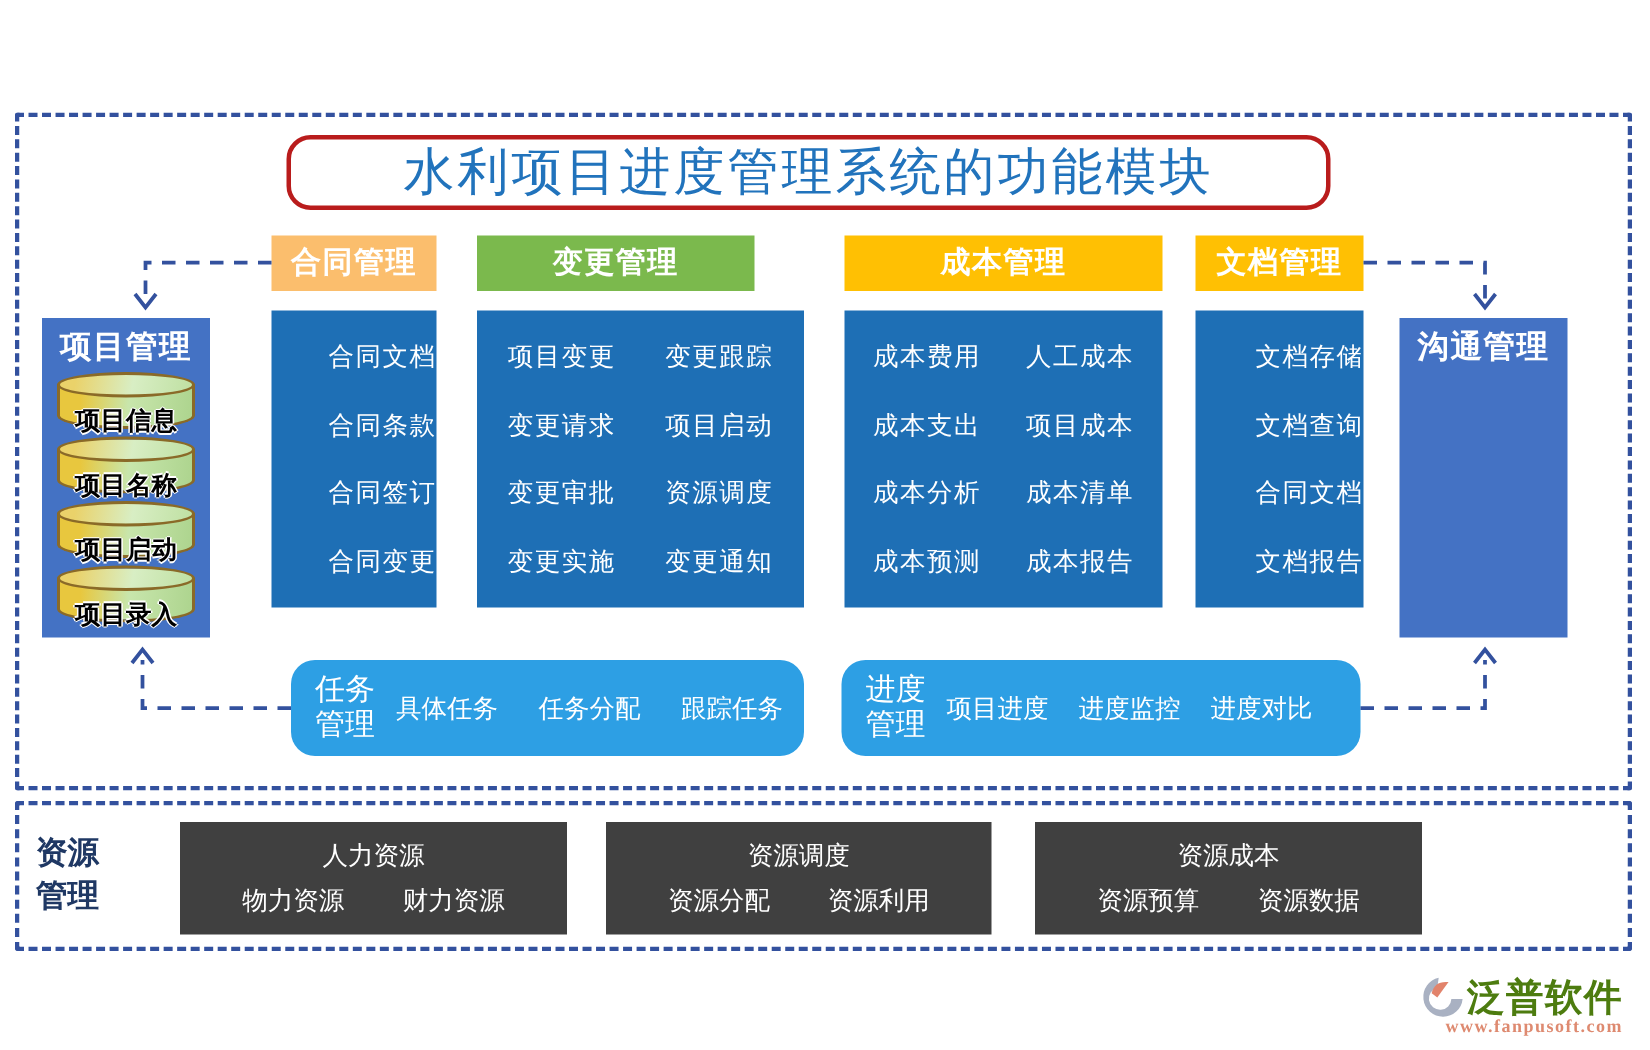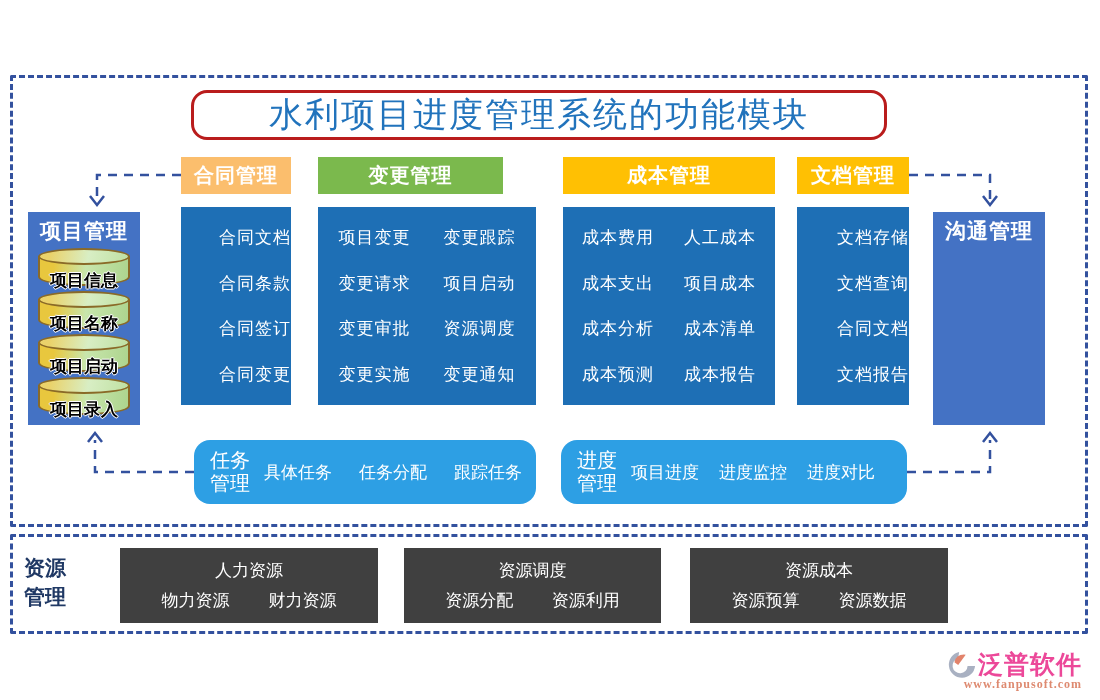--- a/index.html
+++ b/index.html
@@ -76,21 +76,21 @@
   .res-group{
     top:548px;height:75px;background:#404040;color:#fff;box-sizing:border-box;
     display:flex;flex-direction:column;justify-content:space-around;padding:7px 0;
   }
   .res-top{text-align:center;font-size:17px;white-space:nowrap;}
   .res-bottom{display:flex;justify-content:space-around;padding:0 22px;}
   .res-bottom span{font-size:17px;white-space:nowrap;}
   
   .logo{right:18px;bottom:8px;display:flex;flex-direction:column;align-items:flex-end;cursor:pointer;}
   .logo-row{display:flex;align-items:center;gap:2px;}
-  .logo-name{font-size:25px;font-weight:bold;color:#ec4899;letter-spacing:1px;white-space:nowrap;}
+  .logo-name{font-size:25px;font-weight:bold;color:#4d7c0f;letter-spacing:1px;white-space:nowrap;}
   .logo-url{font-size:12px;font-weight:bold;color:#DE8A70;margin-top:-4px;letter-spacing:1px;white-space:nowrap;}
   svg.overlay{position:absolute;left:0;top:0;pointer-events:none;}
 </style>
 </head>
 <body>
 
 <div id="canvas">
 
   <div class="abs dash-frame" style="left:10px;top:75px;width:1078px;height:452px;"></div>
   <div class="abs dash-frame" style="left:10px;top:534px;width:1078px;height:100px;"></div>

